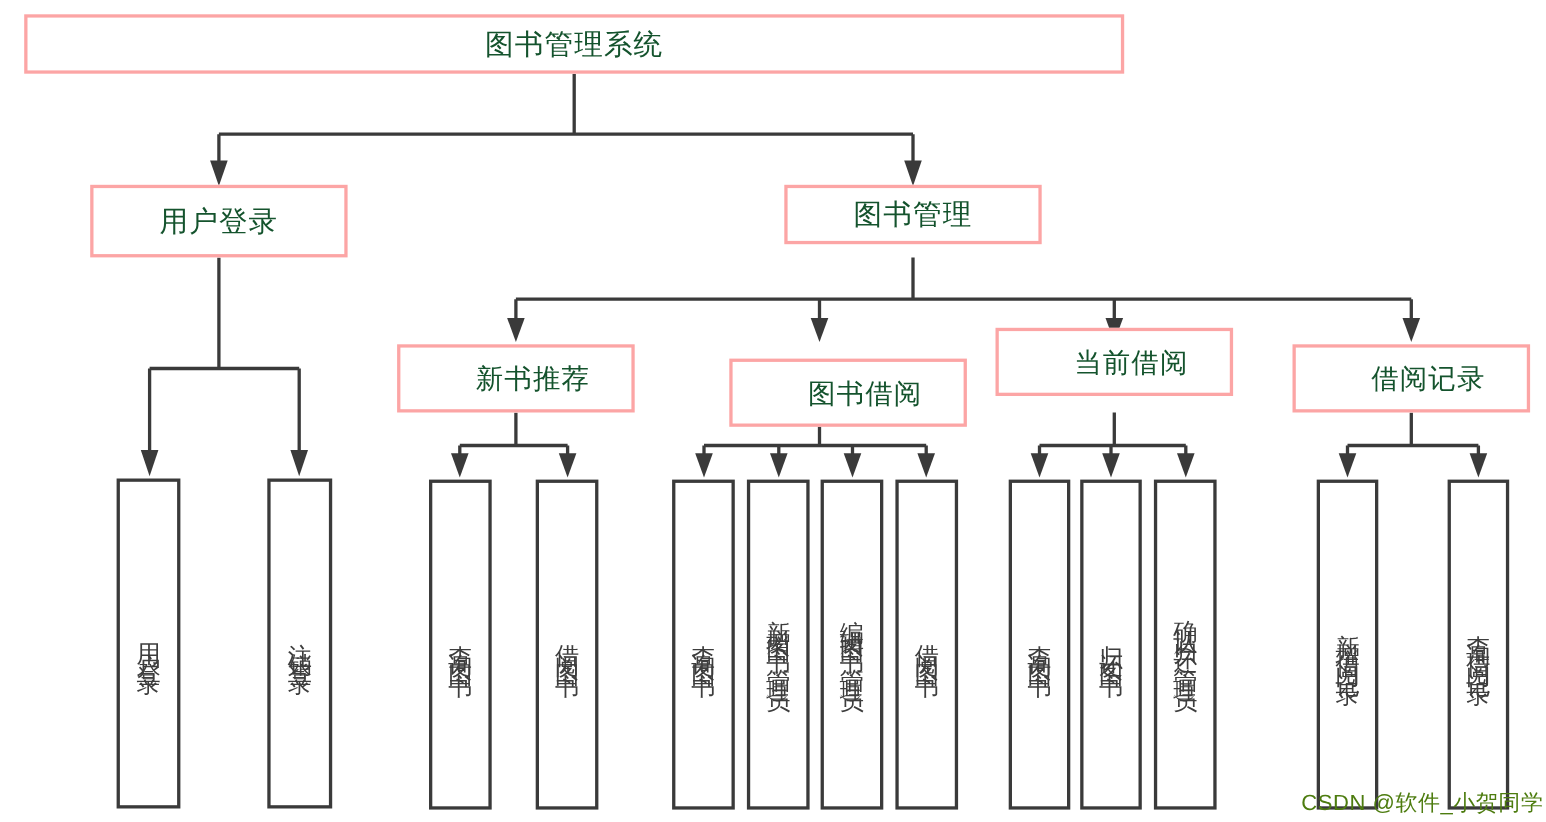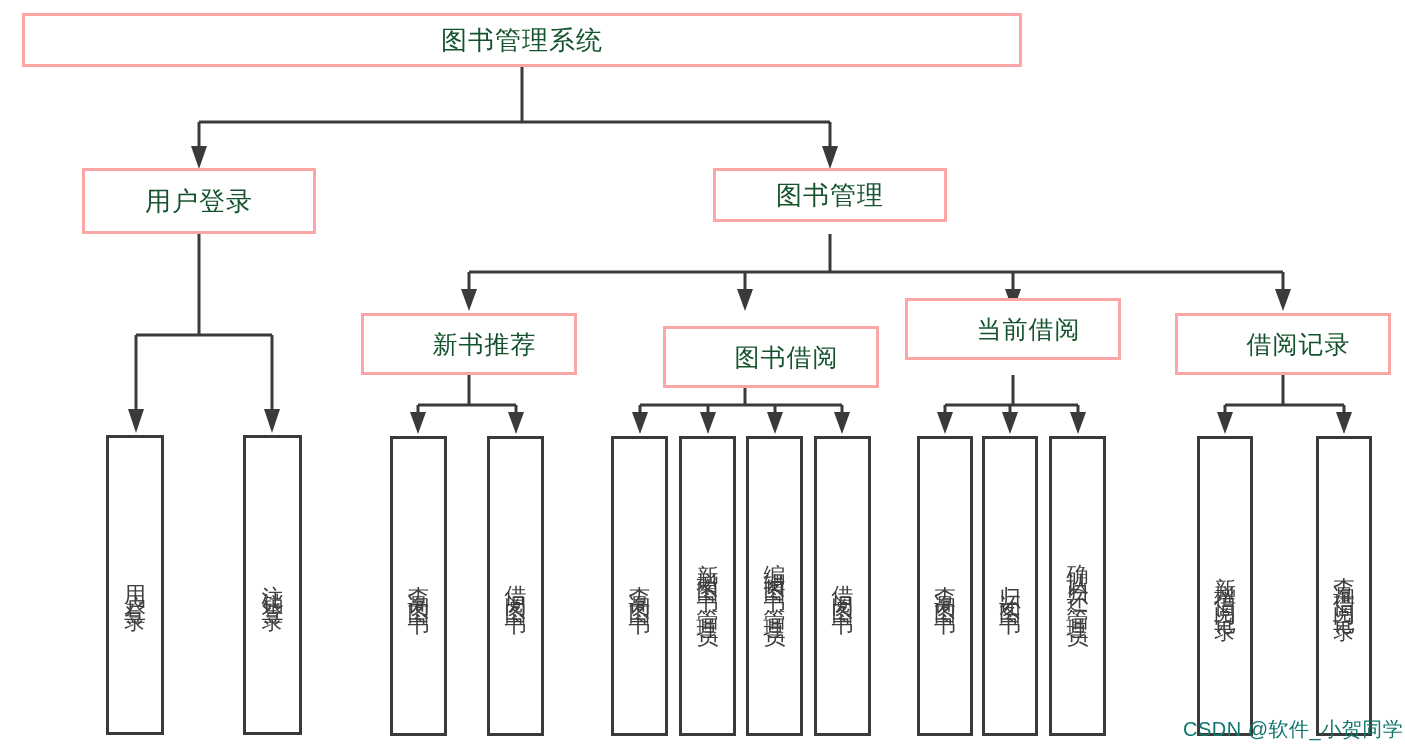--- a/index.html
+++ b/index.html
@@ -45,21 +45,21 @@
     text-orientation: mixed;
     font-size: 22px;
     letter-spacing: 9px;
     line-height: 1;
     z-index: 2;
   }
   .watermark {
     position: absolute;
     left: 1183px;
     top: 716px;
-    color: #0f766e;
+    color: #4d7c0f;
     font-size: 20px;
     letter-spacing: 0.5px;
     z-index: 5;
     white-space: nowrap;
   }
 </style>
 </head>
 <body>
 
 <div class="stage">

